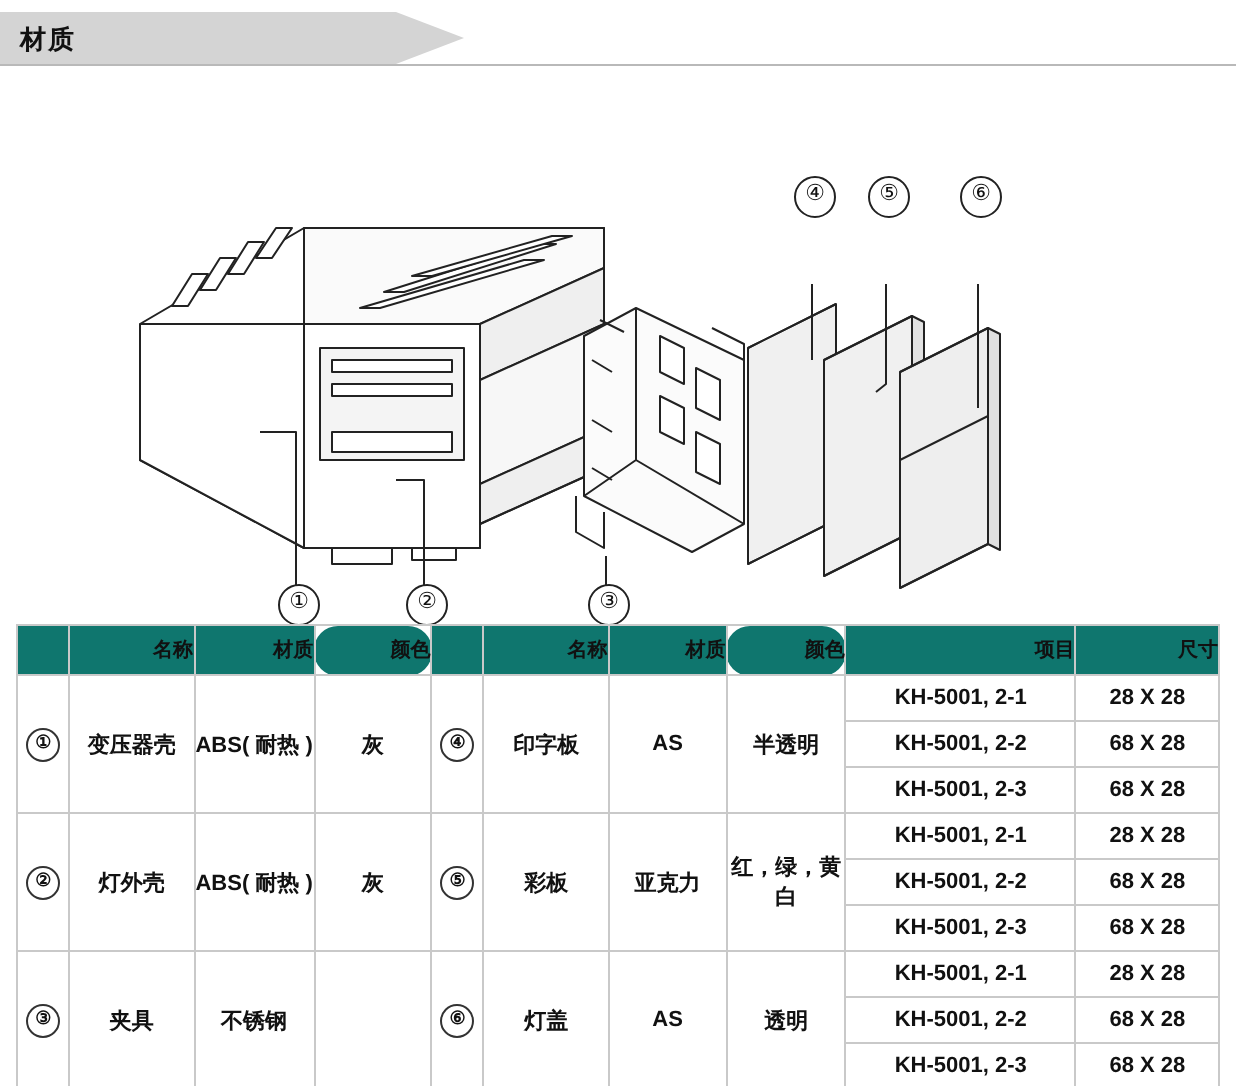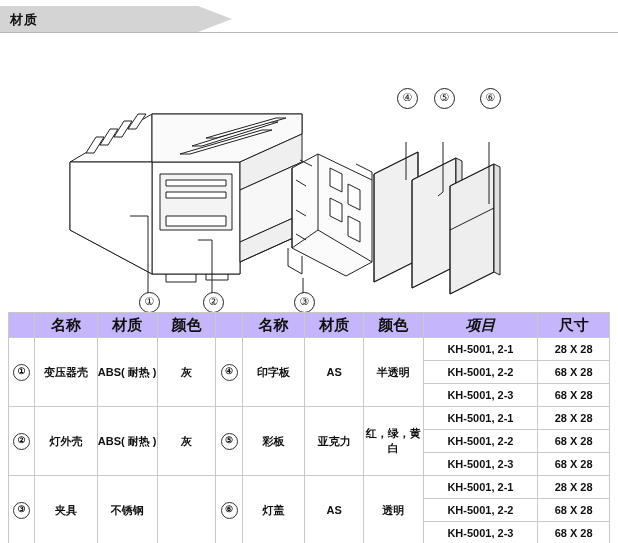--- a/index.html
+++ b/index.html
@@ -100,30 +100,31 @@
   }
   table.spec td, table.spec th {
     border: 1px solid #c9c9c9;
     text-align: center;
     vertical-align: middle;
     padding: 0;
     height: 22px;
     font-weight: bold;
   }
   table.spec thead td {
-    background: #c4b5fd;
+    background: #0f766e;
     height: 24px;
     font-weight: bold;
-    font-size: 15px;
+    font-size: 10px;
+    text-align: right;
   }
   .col-num { width: 26px; }
   .col-name { width: 66px; }
   .col-mat { width: 62px; }
-  .col-color { width: 62px; }
-  .col-item { width: 122px; font-style: italic; }
+  .col-color { width: 62px; border-radius: 12px; }
+  .col-item { width: 122px; }
   .col-size { width: 76px; }
 
   .cell-num {
     font-size: 10px;
   }
   .num-circle {
     display: inline-block;
     width: 15px;
     height: 15px;
     line-height: 13px;

